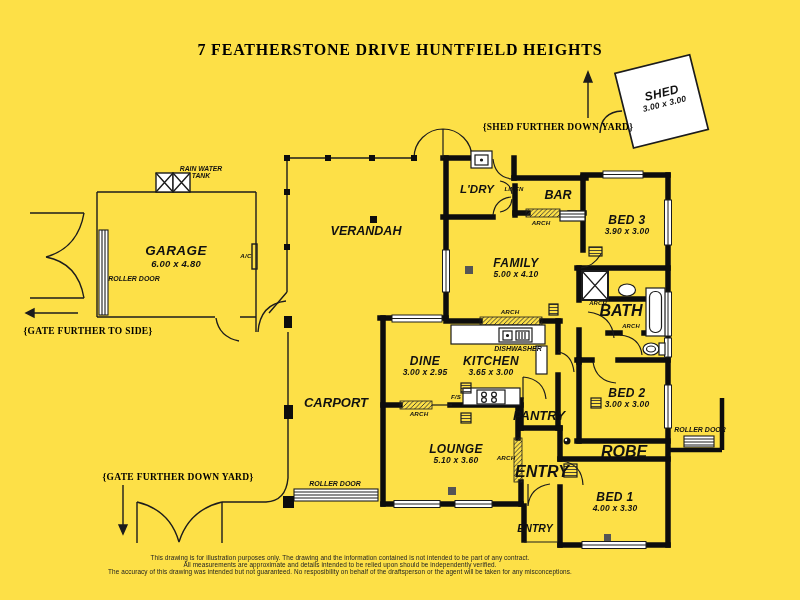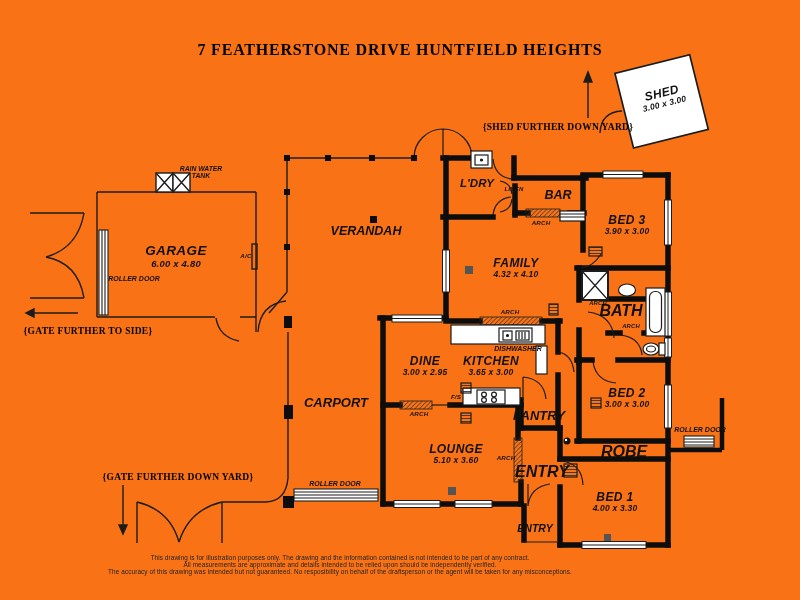--- a/index.html
+++ b/index.html
@@ -1,16 +1,16 @@
 <!DOCTYPE html>
 <html><head>
 <meta charset="utf-8">
 <style>
   html,body{margin:0;padding:0;background:#fff;}
-  .stage{position:relative;width:800px;height:600px;background:#f97316;overflow:hidden;
+  .stage{position:relative;width:800px;height:600px;background:#fde047;overflow:hidden;
          font-family:"Liberation Sans",sans-serif;}
   .stage svg{position:absolute;left:0;top:0;}
   .lbl{position:absolute;transform:translate(-50%,-50%);white-space:nowrap;color:#111;
        font:italic bold 11px "Liberation Sans",sans-serif;text-align:center;line-height:1.1;}
   .room .nm{display:block;font-size:12px;letter-spacing:.4px;}
   .room .dm{display:block;font-size:8.5px;letter-spacing:.2px;}
   .big .nm{font-size:13.5px;margin-top:10px;}
   .small{font-size:6.2px;letter-spacing:.2px;}
   .mid{font-size:7px;}
   .med{font-size:16px;}
@@ -316,33 +316,33 @@
 
   <div class="lbl room big" style="left:176px;top:252px">
     <span class="nm">GARAGE</span>
     <span class="dm" style="font-size:9.5px">6.00 x 4.80</span>
   </div>
   <div class="lbl mid" style="left:134px;top:279px">ROLLER DOOR</div>
   <div class="lbl small" style="left:246px;top:256px">A/C</div>
   <div class="lbl note" style="left:88px;top:331px">{GATE FURTHER TO SIDE}</div>
 
   <div class="lbl" style="left:366px;top:232px;font-size:12.5px">VERANDAH</div>
-  <div class="lbl" style="left:477px;top:183px;font-size:11.5px">L'DRY</div>
+  <div class="lbl" style="left:477px;top:189px;font-size:11.5px">L'DRY</div>
   <div class="lbl small" style="left:514px;top:189px;font-size:6px">LINEN</div>
   <div class="lbl" style="left:558px;top:196px;font-size:12.5px">BAR</div>
   <div class="lbl small" style="left:541px;top:223px">ARCH</div>
 
   <div class="lbl room" style="left:627px;top:225px">
     <span class="nm">BED 3</span>
     <span class="dm">3.90 x 3.00</span>
   </div>
 
   <div class="lbl room" style="left:516px;top:268px">
     <span class="nm">FAMILY</span>
-    <span class="dm">4.32 x 4.10</span>
+    <span class="dm">5.00 x 4.10</span>
   </div>
   <div class="lbl small" style="left:510px;top:312px">ARCH</div>
   <div class="lbl mid" style="left:518px;top:349px">DISHWASHER</div>
 
   <div class="lbl med" style="left:621px;top:311px">BATH</div>
   <div class="lbl small" style="left:598px;top:303px;font-size:5.8px">ARCH</div>
   <div class="lbl small" style="left:631px;top:326px;font-size:5.8px">ARCH</div>
 
   <div class="lbl room" style="left:425px;top:366px">
     <span class="nm">DINE</span>

